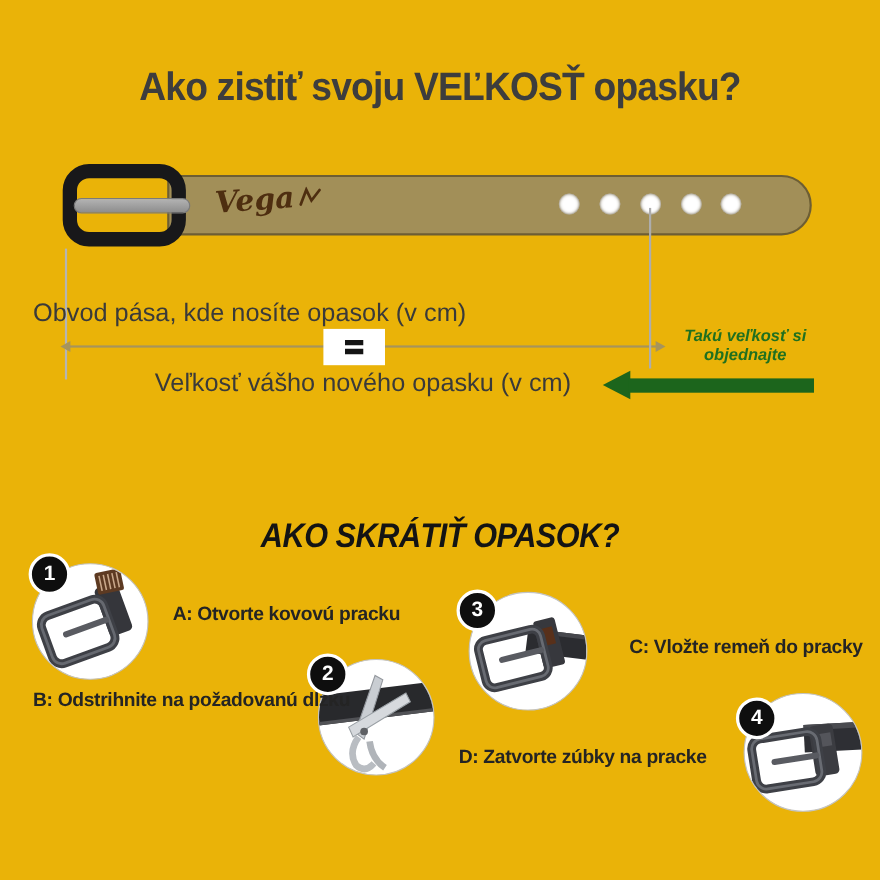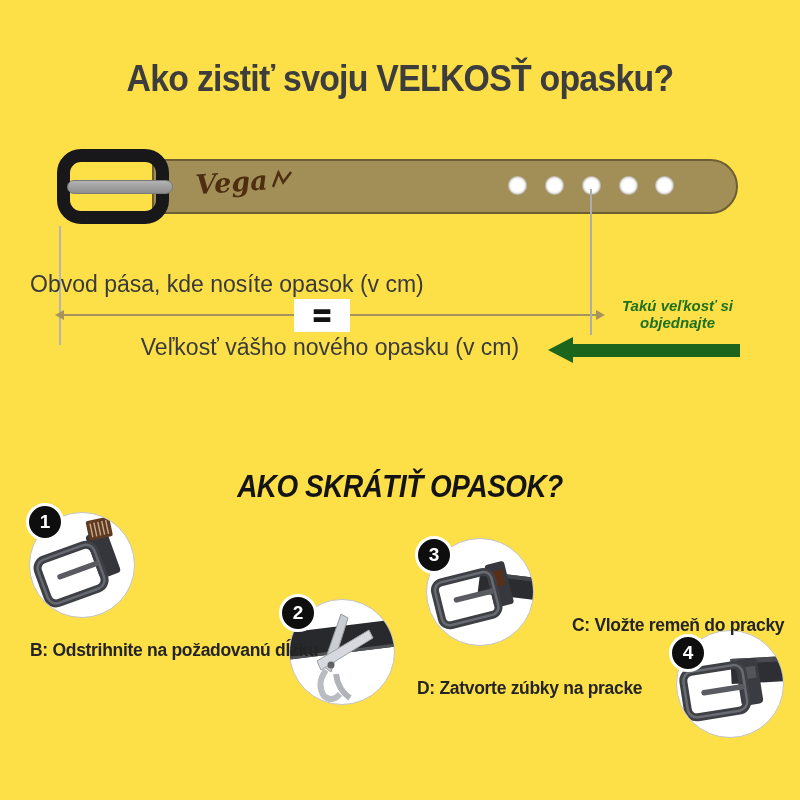--- a/index.html
+++ b/index.html
@@ -1,17 +1,17 @@
 <!DOCTYPE html>
 <html><head>
 <meta charset="utf-8">
 <title>Belt size infographic</title>
 <style>
   html,body{margin:0;padding:0;background:#fff;}
-  #canvas{position:relative;width:800px;height:800px;background:#fde047;overflow:hidden;
+  #canvas{position:relative;width:800px;height:800px;background:#eab308;overflow:hidden;
           font-family:"Liberation Sans",sans-serif;}
   .abs{position:absolute;}
 
   
   .size-title{left:0;right:0;top:58px;text-align:center;font-size:36px;font-weight:700;
               color:#3d3d3d;transform:scaleX(0.94);letter-spacing:-0.8px;}
 
   .strap{left:152px;top:159px;width:586px;height:55px;background:#a28f58;
          border:2px solid #6d5e34;border-radius:3px 30px 30px 3px;box-sizing:border-box;z-index:1;}
   .hole{position:absolute;width:19px;height:19px;border-radius:50%;background:#fff;
@@ -52,21 +52,21 @@
   #c2{left:289px;top:599px;width:106px;height:106px;}
   #c3{left:426px;top:538px;width:108px;height:108px;}
   #c4{left:676px;top:630px;width:108px;height:108px;}
 
   .badge{width:32px;height:32px;border-radius:50%;background:#0e0e0e;border:3px solid #fff;
          color:#fff;font-weight:bold;font-size:19px;line-height:32px;text-align:center;
          box-sizing:content-box;z-index:6;}
   #b1{left:26px;top:503px;} #b2{left:279px;top:594px;} #b3{left:415px;top:536px;} #b4{left:669px;top:634px;}
 
   .step-label{font-weight:700;font-size:17.5px;color:#242424;letter-spacing:-0.3px;white-space:nowrap;}
-  #lA{left:157px;top:548px;} #lB{left:30px;top:640px;} #lC{left:572px;top:615px;} #lD{left:417px;top:678px;}
+  #lA{left:157px;top:548px;} #lB{left:30px;top:626px;} #lC{left:572px;top:578px;} #lD{left:417px;top:678px;}
 </style>
 </head>
 <body>
 
 <div id="canvas">
 
   <div class="abs size-title">Ako zistiť svoju VEĽKOSŤ opasku?</div>
 
   <div class="abs strap">
     <div class="hole" style="left:354px;"></div>
@@ -166,17 +166,18 @@
         <rect x="24" y="56" width="44" height="5.5" rx="2.7" fill="#595b61"></rect>
       </g>
     </svg>
   </div>
 
   <div class="abs badge" id="b1">1</div>
   <div class="abs badge" id="b2">2</div>
   <div class="abs badge" id="b3">3</div>
   <div class="abs badge" id="b4">4</div>
 
+  <div class="abs step-label" id="lA">A: Otvorte kovovú pracku</div>
   <div class="abs step-label" id="lB">B: Odstrihnite na požadovanú dĺžku</div>
   <div class="abs step-label" id="lC">C: Vložte remeň do pracky</div>
   <div class="abs step-label" id="lD">D: Zatvorte zúbky na pracke</div>
 
 </div>
 
 </body></html>

